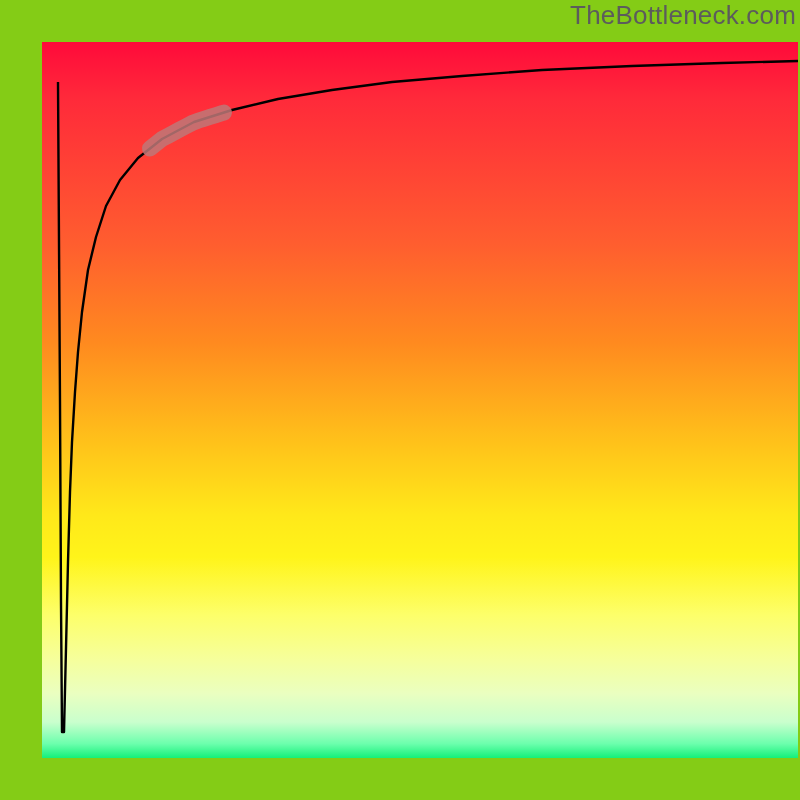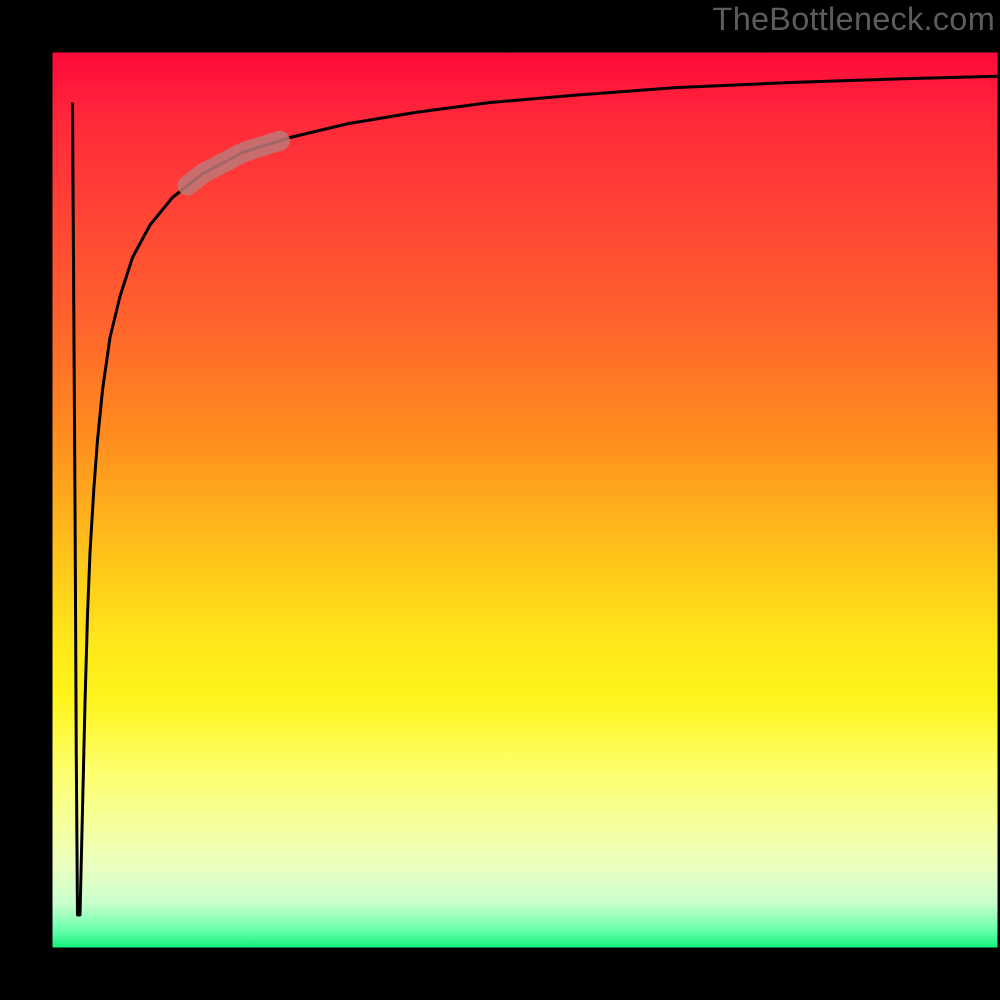--- a/index.html
+++ b/index.html
@@ -1,21 +1,21 @@
 <!DOCTYPE html>
 <html><head>
 <meta charset="utf-8">
 <style>
   * { margin: 0; padding: 0; box-sizing: border-box; }
   html, body { width: 800px; height: 800px; overflow: hidden; background: #fff; }
   .stage {
     position: relative;
     width: 800px;
     height: 800px;
-    background: #000000;
+    background: #84cc16;
   }
   .plot-area {
     position: absolute;
     left: 42px;
     top: 42px;
     width: 756px;
     height: 716px;
     
     background: linear-gradient(
       to bottom,

